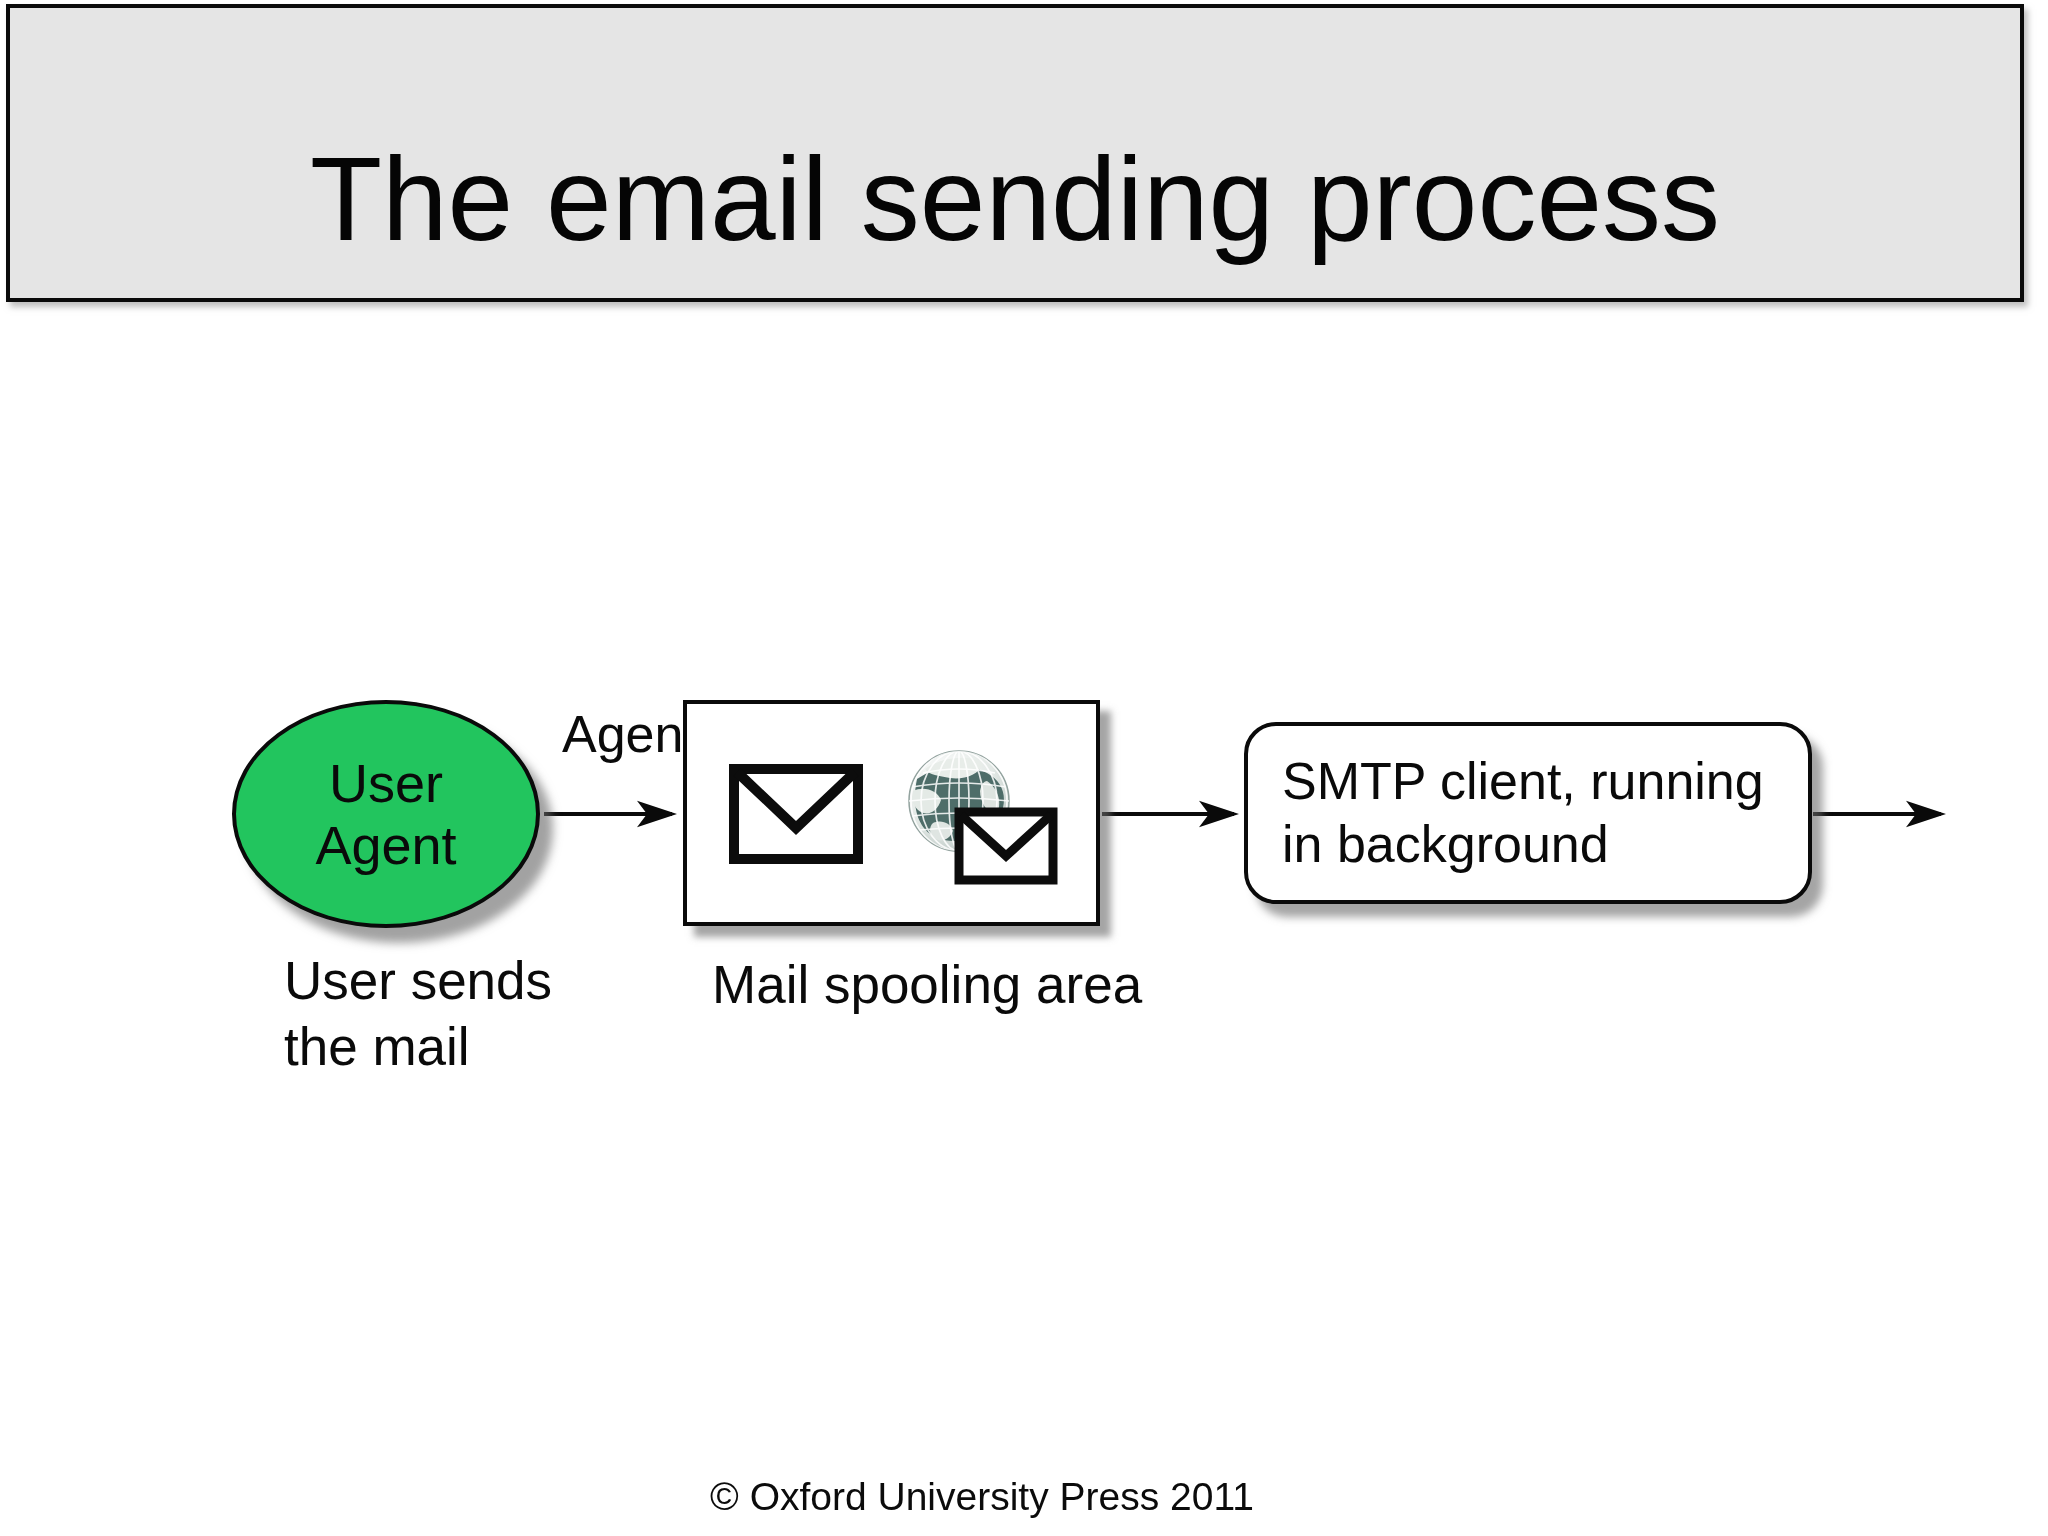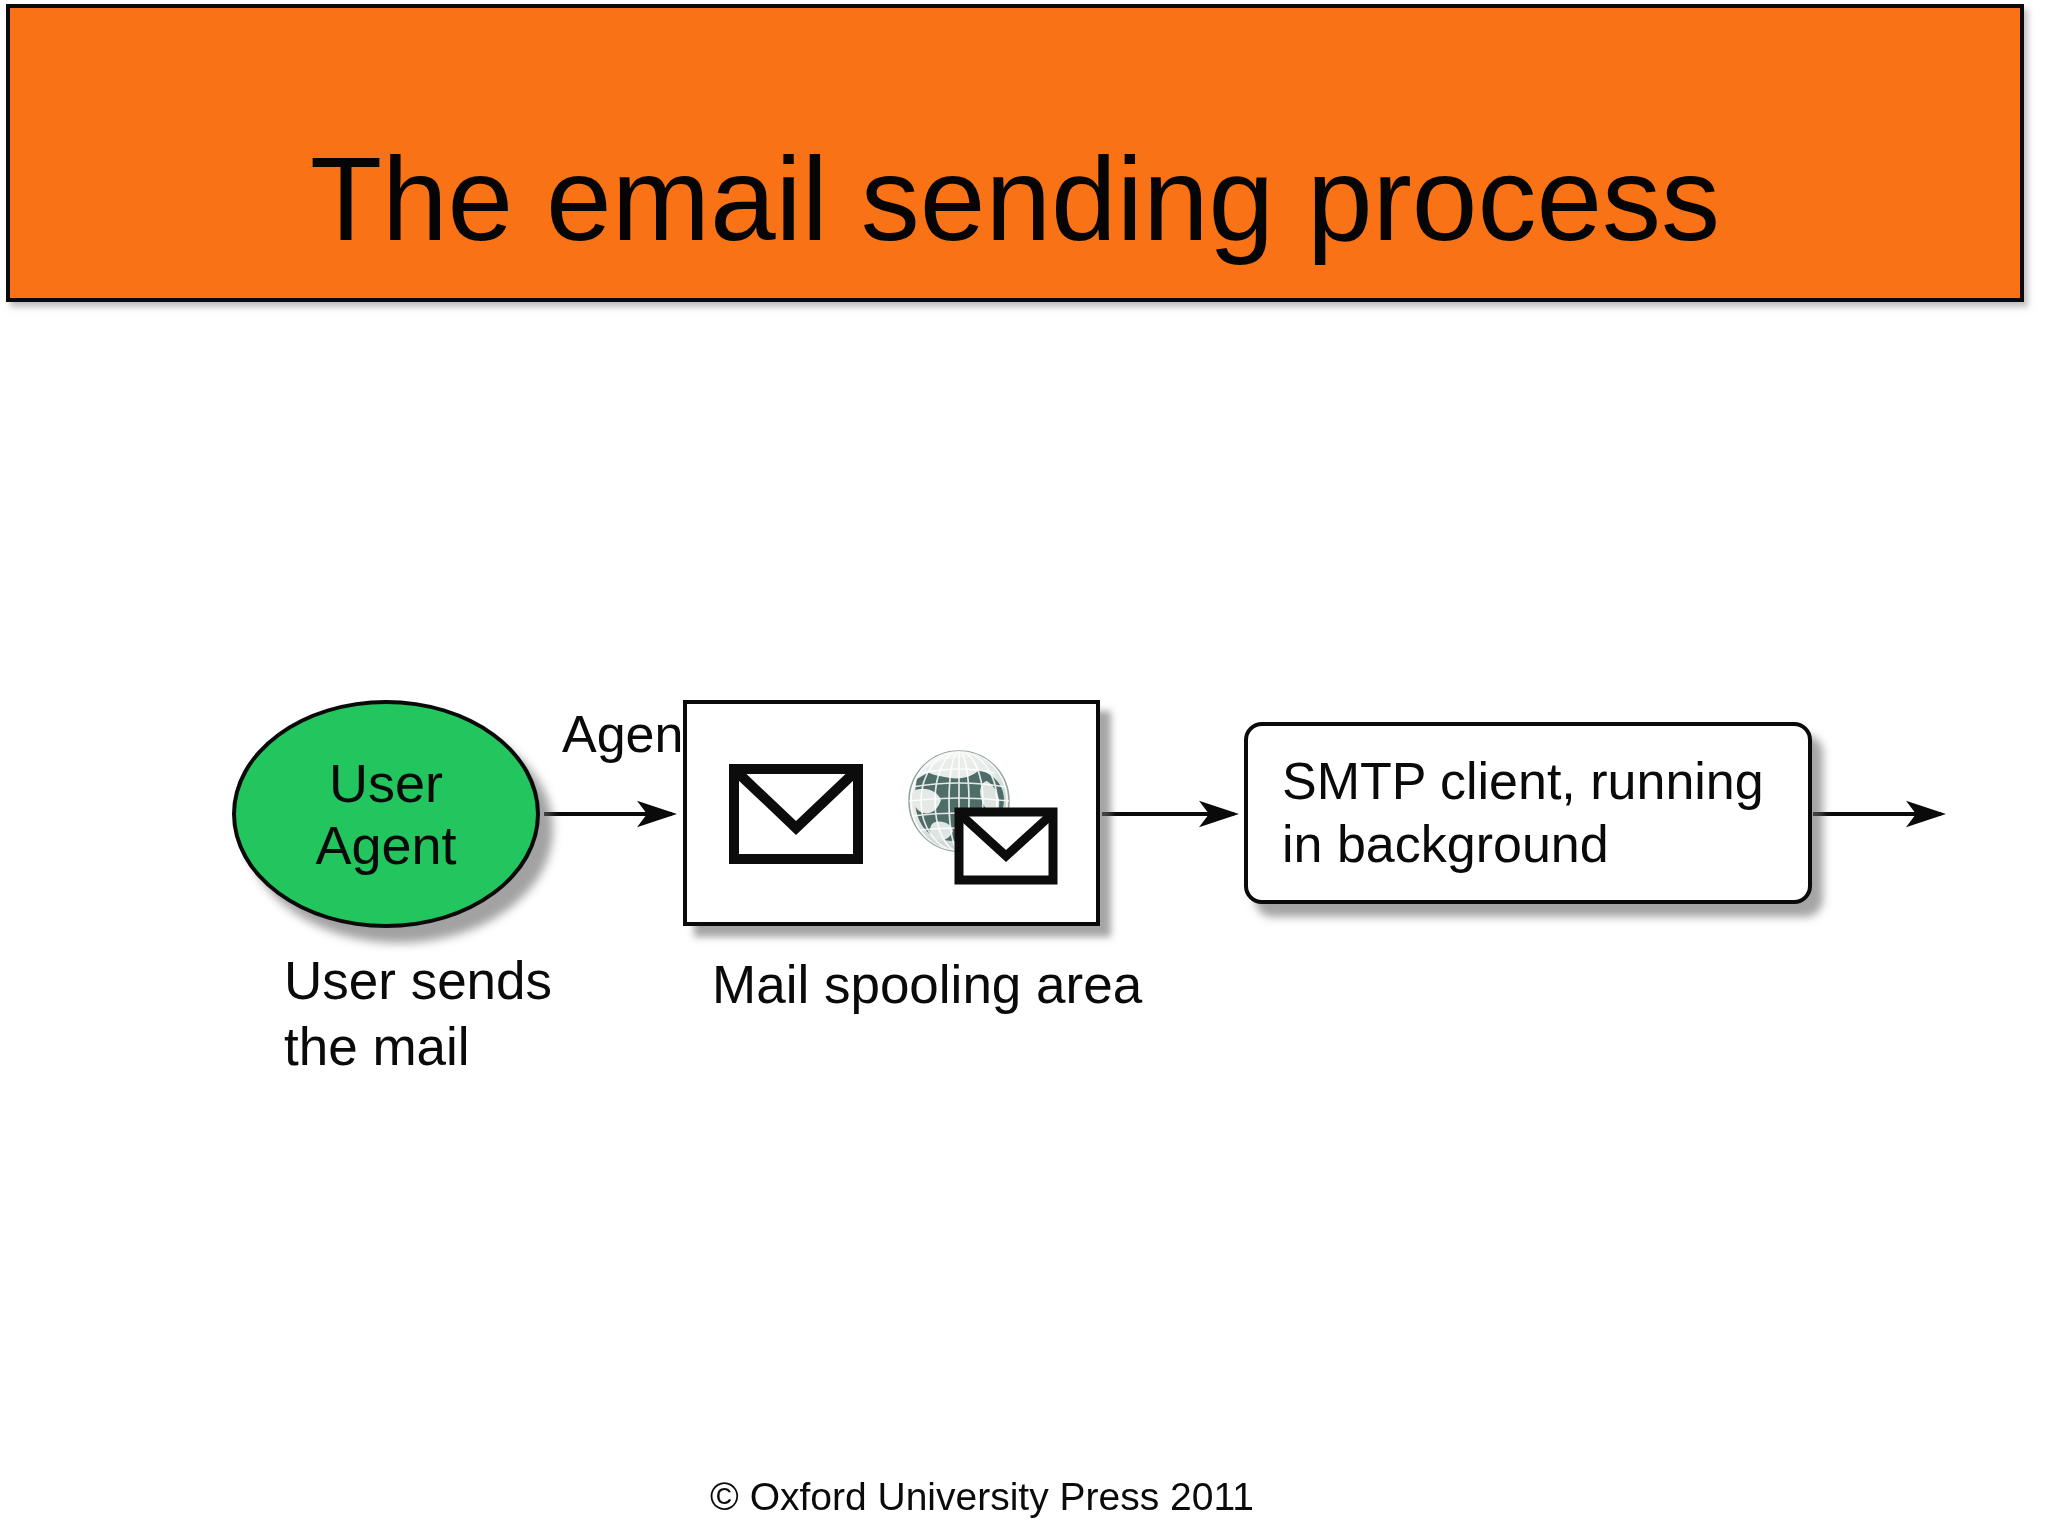--- a/index.html
+++ b/index.html
@@ -3,21 +3,21 @@
 <meta charset="utf-8">
 <style>
   html,body{margin:0;padding:0;background:#ffffff;}
   .page{
     position:relative;width:2048px;height:1536px;background:#ffffff;
     font-family:"Liberation Sans", sans-serif;color:#0a0a0a;overflow:hidden;
   }
   
   .banner{
     position:absolute;left:6px;top:4px;width:2018px;height:298px;
-    background:#f97316;border:4px solid #0a0a0a;box-sizing:border-box;
+    background:#e5e5e5;border:4px solid #0a0a0a;box-sizing:border-box;
     box-shadow:4px 5px 6px rgba(130,130,130,.5);
     display:flex;justify-content:center;align-items:flex-end;padding-bottom:40px;
   }
   .banner h1{
     margin:0;font-size:118px;font-weight:400;line-height:1;color:#050505;
     white-space:nowrap;letter-spacing:0px;
   }
   
   .ellipse{
     position:absolute;left:232px;top:700px;width:308px;height:228px;
@@ -31,21 +31,21 @@
   .mail-label{position:absolute;left:562px;top:706px;font-size:52px;line-height:56px;}
   
   .spool-box{
     position:absolute;left:683px;top:700px;width:417px;height:226px;
     background:#ffffff;border:4px solid #0a0a0a;box-sizing:border-box;
     box-shadow:11px 11px 7px rgba(105,105,105,.6);
   }
   
   .smtp-box{
     position:absolute;left:1244px;top:722px;width:568px;height:182px;
-    background:#ffffff;border:4px solid #0a0a0a;border-radius:18px;
+    background:#ffffff;border:4px solid #0a0a0a;border-radius:32px;
     box-sizing:border-box;box-shadow:11px 13px 9px rgba(105,105,105,.6);
     display:flex;align-items:center;
   }
   .smtp-box .lbl{width:508px;margin-left:34px;font-size:52px;line-height:63px;}
   
   .footer{
     position:absolute;left:0;top:1474px;width:2048px;text-align:center;
     font-size:39px;line-height:46px;transform:translateX(-42px);color:#0b0b0b;
   }
   .icon-abs{position:absolute;}

